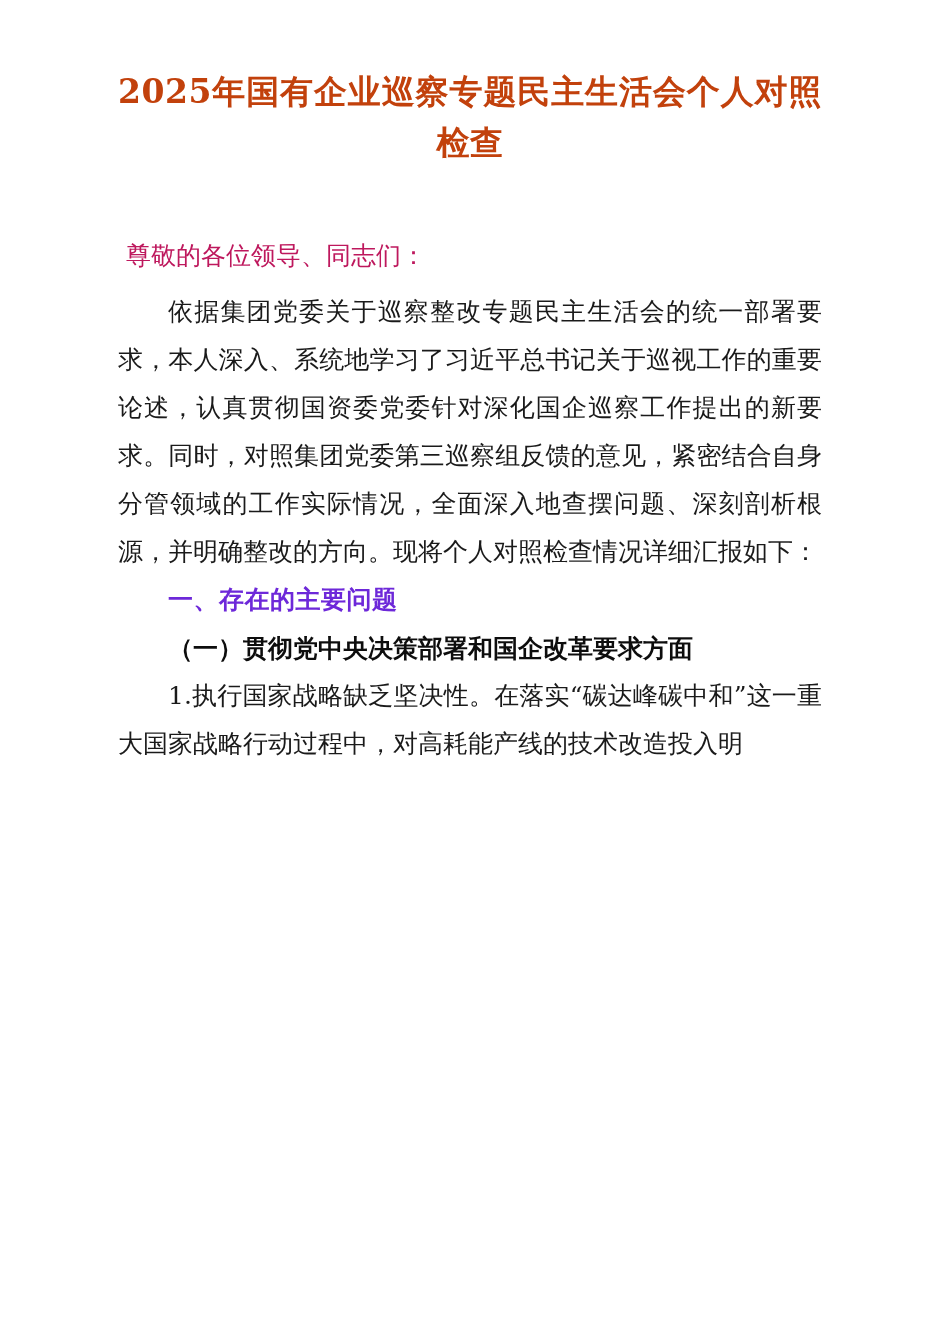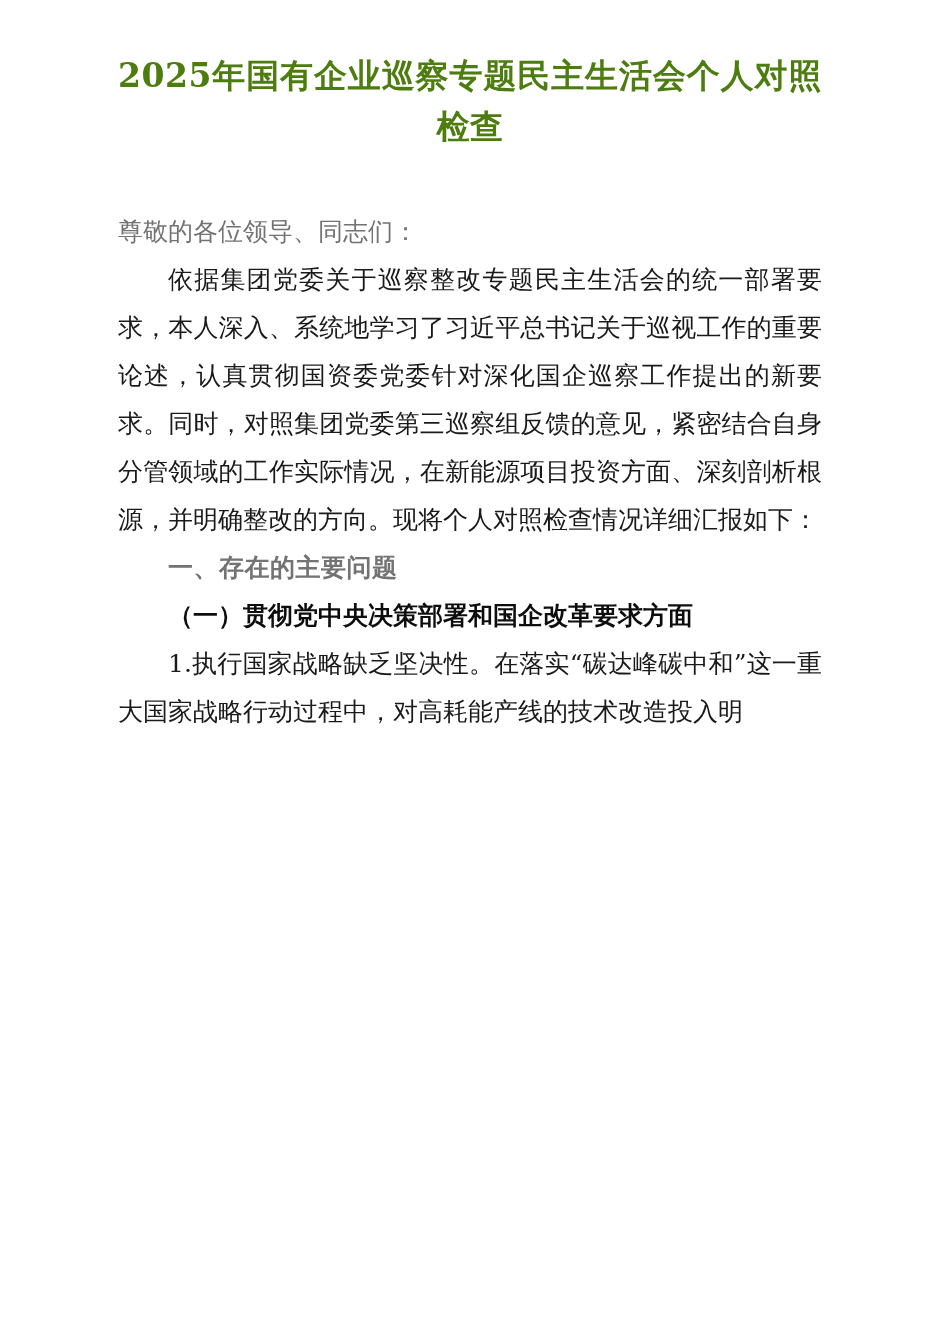--- a/index.html
+++ b/index.html
@@ -32,34 +32,34 @@
   }
 
   
   .doc-title {
     font-family: "DejaVu Serif", "Liberation Serif", serif;
     font-weight: 700;
     font-size: 33px;
     line-height: 51px;
     text-align: center;
     letter-spacing: 0.5px;
-    color: #4d7c0f;
+    color: #c2410c;
     margin: 0;
-    padding-top: 50px;
+    padding-top: 66px;
     text-align: justify;
     text-align-last: center;
   }
 
   
   .greeting {
     font-family: "DejaVu Serif", "Liberation Serif", serif;
     font-size: 25px;
     line-height: 48px;
-    color: #737373;
-    margin: 0;
+    color: #be185d;
+    margin: 8px;
     padding-top: 56px;
     text-indent: 0;
   }
 
   
   .para {
     font-family: "DejaVu Serif", "Liberation Serif", serif;
     font-size: 25px;
     line-height: 48px;
     color: #1a1a1a;
@@ -69,48 +69,48 @@
     text-justify: inter-ideograph;
     word-break: break-all;
   }
 
   
   .h1-section {
     font-family: "DejaVu Sans", "Liberation Sans", sans-serif;
     font-weight: 700;
     font-size: 25px;
     line-height: 48px;
-    color: #737373;
+    color: #6d28d9;
     margin: 0;
     text-indent: 50px;
     letter-spacing: 0.5px;
   }
 
   
   .h2-section {
-    font-family: Liberation Serif, serif;
+    font-family: Liberation Sans, sans-serif;
     font-weight: 700;
     font-size: 25px;
     line-height: 48px;
     color: #0d0d0d;
     margin: 0;
     text-indent: 50px;
   }
 </style>
 </head>
 <body>
 
 <div class="page">
   <div class="content">
 
     <h1 class="doc-title">2025年国有企业巡察专题民主生活会个人对照检查</h1>
 
     <p class="greeting">尊敬的各位领导、同志们：</p>
 
-    <p class="para">依据集团党委关于巡察整改专题民主生活会的统一部署要求，本人深入、系统地学习了习近平总书记关于巡视工作的重要论述，认真贯彻国资委党委针对深化国企巡察工作提出的新要求。同时，对照集团党委第三巡察组反馈的意见，紧密结合自身分管领域的工作实际情况，在新能源项目投资方面、深刻剖析根源，并明确整改的方向。现将个人对照检查情况详细汇报如下：</p>
+    <p class="para">依据集团党委关于巡察整改专题民主生活会的统一部署要求，本人深入、系统地学习了习近平总书记关于巡视工作的重要论述，认真贯彻国资委党委针对深化国企巡察工作提出的新要求。同时，对照集团党委第三巡察组反馈的意见，紧密结合自身分管领域的工作实际情况，全面深入地查摆问题、深刻剖析根源，并明确整改的方向。现将个人对照检查情况详细汇报如下：</p>
 
     <p class="h1-section">一、存在的主要问题</p>
 
     <p class="h2-section">（一）贯彻党中央决策部署和国企改革要求方面</p>
 
 
     <p class="para">1.执行国家战略缺乏坚决性。在落实“碳达峰碳中和”这一重大国家战略行动过程中，对高耗能产线的技术改造投入明</p>
 
   </div>
 </div>

